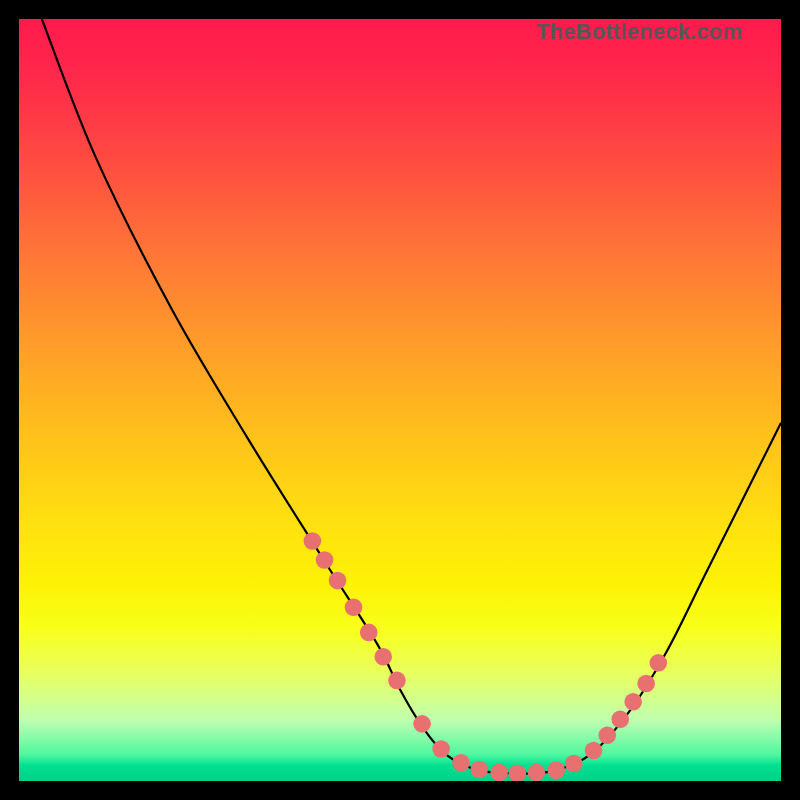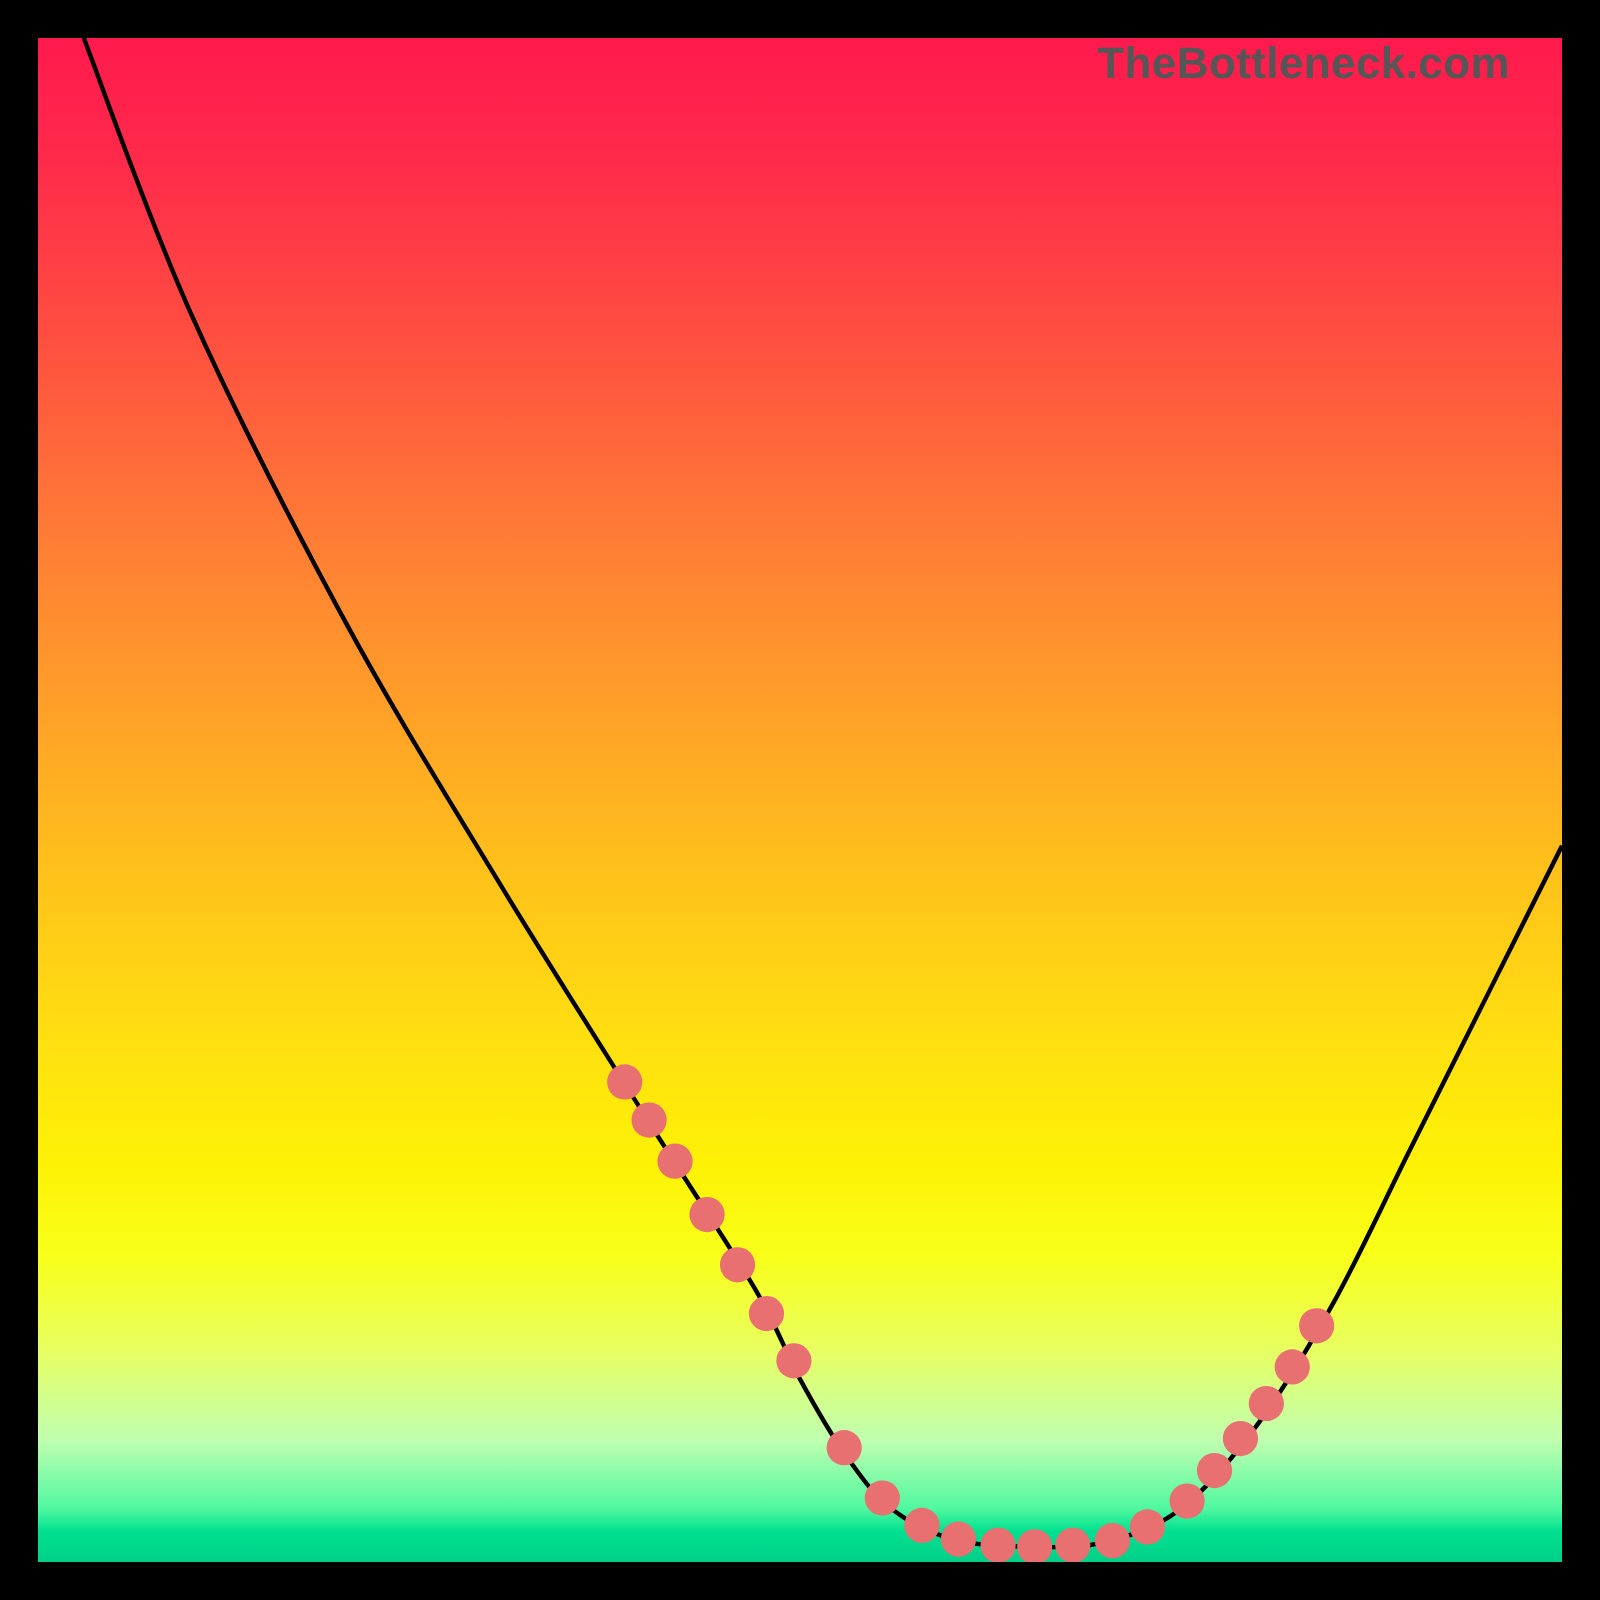--- a/index.html
+++ b/index.html
@@ -29,21 +29,21 @@
       #e8ff60 86%,
       #c0ffb0 92%,
       #50f8a0 96.5%,
       #00e090 98%,
       #00d088 100%
     );
   }
   .attribution {
     position: absolute;
     top: 0px;
-    right: 26px;
+    right: 38px;
     font-family: Arial, Helvetica, sans-serif;
     font-size: 22px;
     font-weight: bold;
     color: #565656;
     letter-spacing: 0.2px;
   }
   .curve-layer {
     position: absolute;
     left: 0;
     top: 0;

